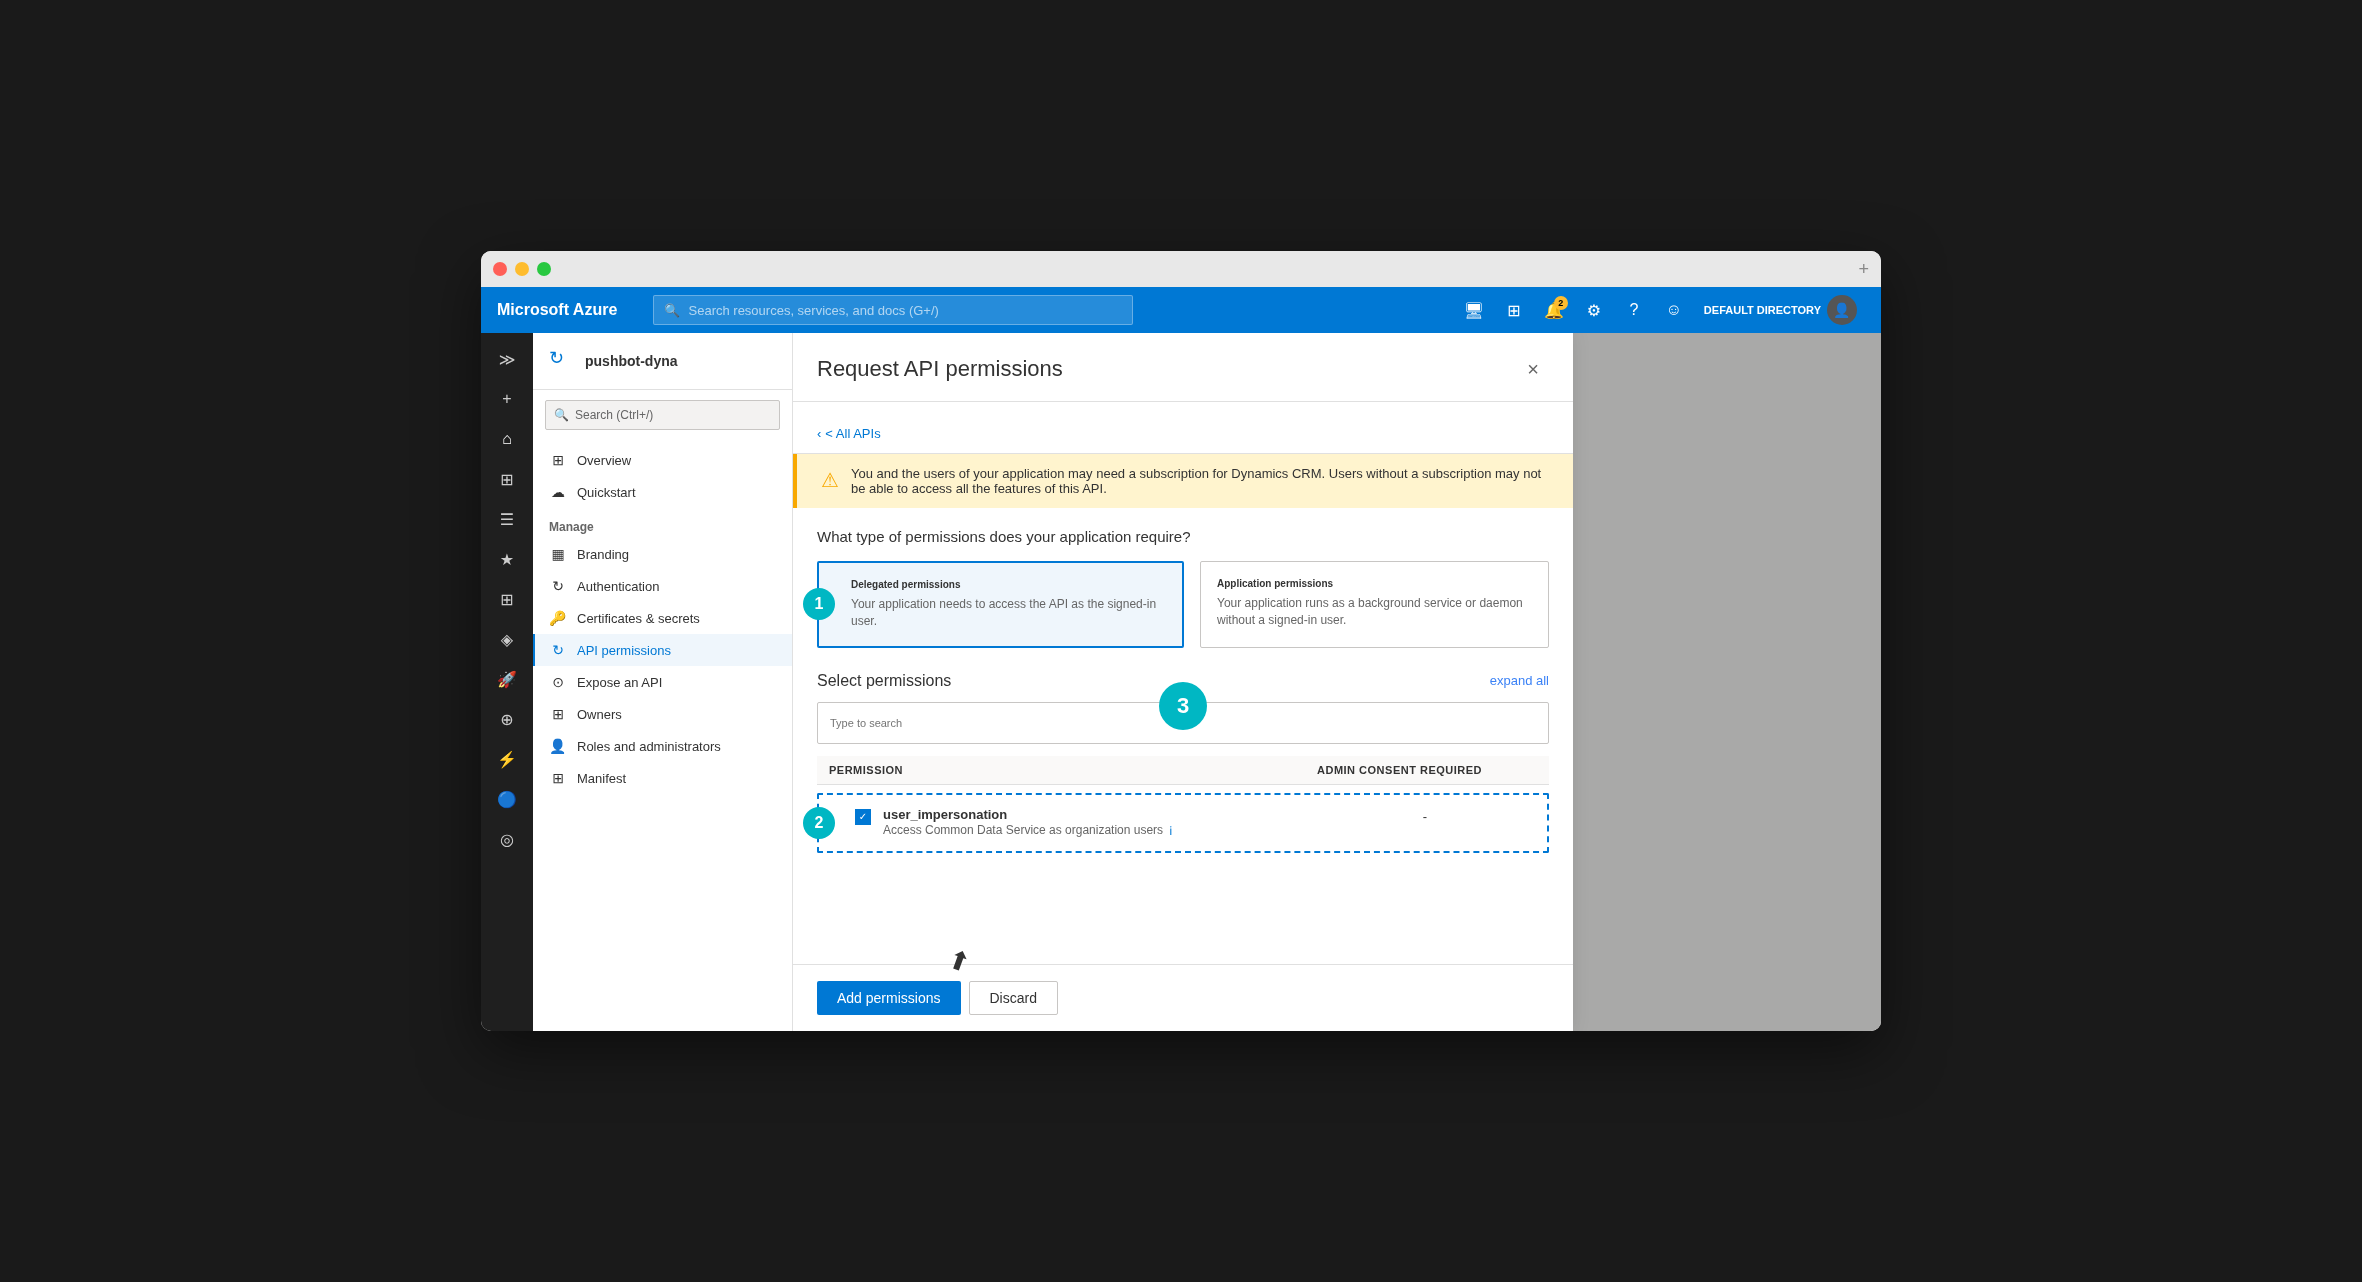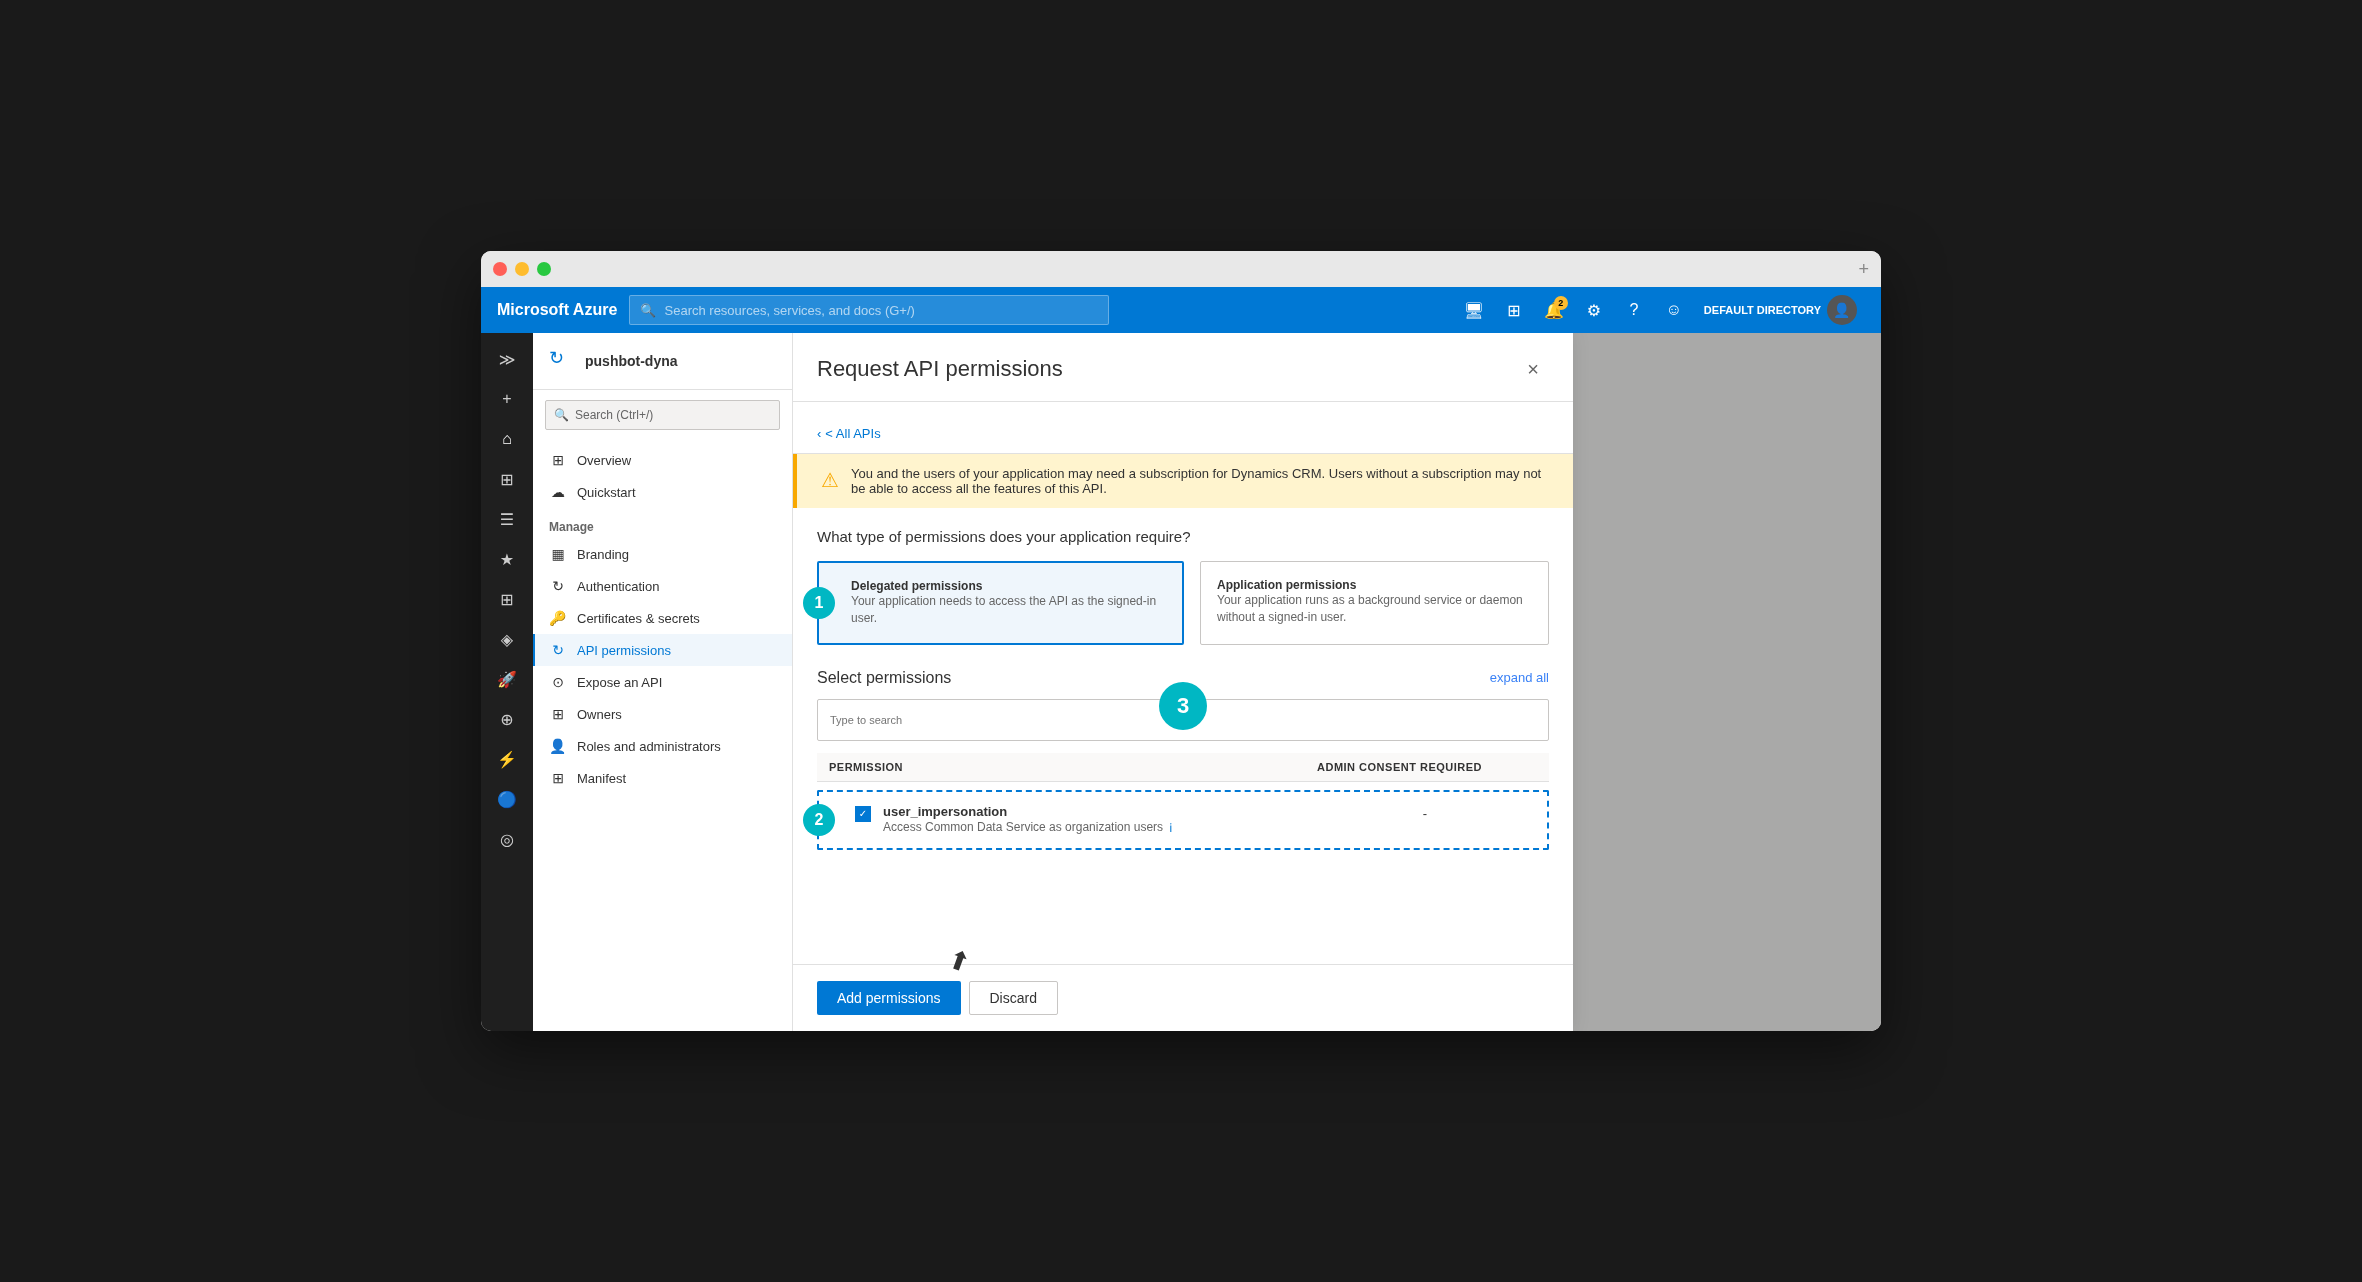--- a/index.html
+++ b/index.html
@@ -66,21 +66,21 @@
       padding: 0 16px;
       gap: 12px;
       flex-shrink: 0;
     }
 
     .azure-logo {
       color: white;
       font-size: 16px;
       font-weight: 600;
       white-space: nowrap;
-      margin-right: 0;
+      margin-right: 24px;
       text-align: center;
     }
 
     .azure-search {
       flex: 1;
       max-width: 480px;
       background: rgba(255,255,255,0.15);
       border: 1px solid rgba(255,255,255,0.3);
       border-radius: 2px;
       height: 30px;
@@ -393,23 +393,24 @@
       cursor: pointer;
       position: relative;
     }
 
     .perm-card.selected {
       border: 2px solid #0078d4;
       background: #eff6fc;
     }
 
     .perm-card-title {
-      font-size: 12px;
+      font-size: 10px;
       font-weight: 600;
       color: #333;
+      margin-bottom: 6px;
     }
 
     .perm-card-desc {
       font-size: 12px;
       color: #666;
       line-height: 1.4;
     }
 
     .step-badge {
       width: 32px;

